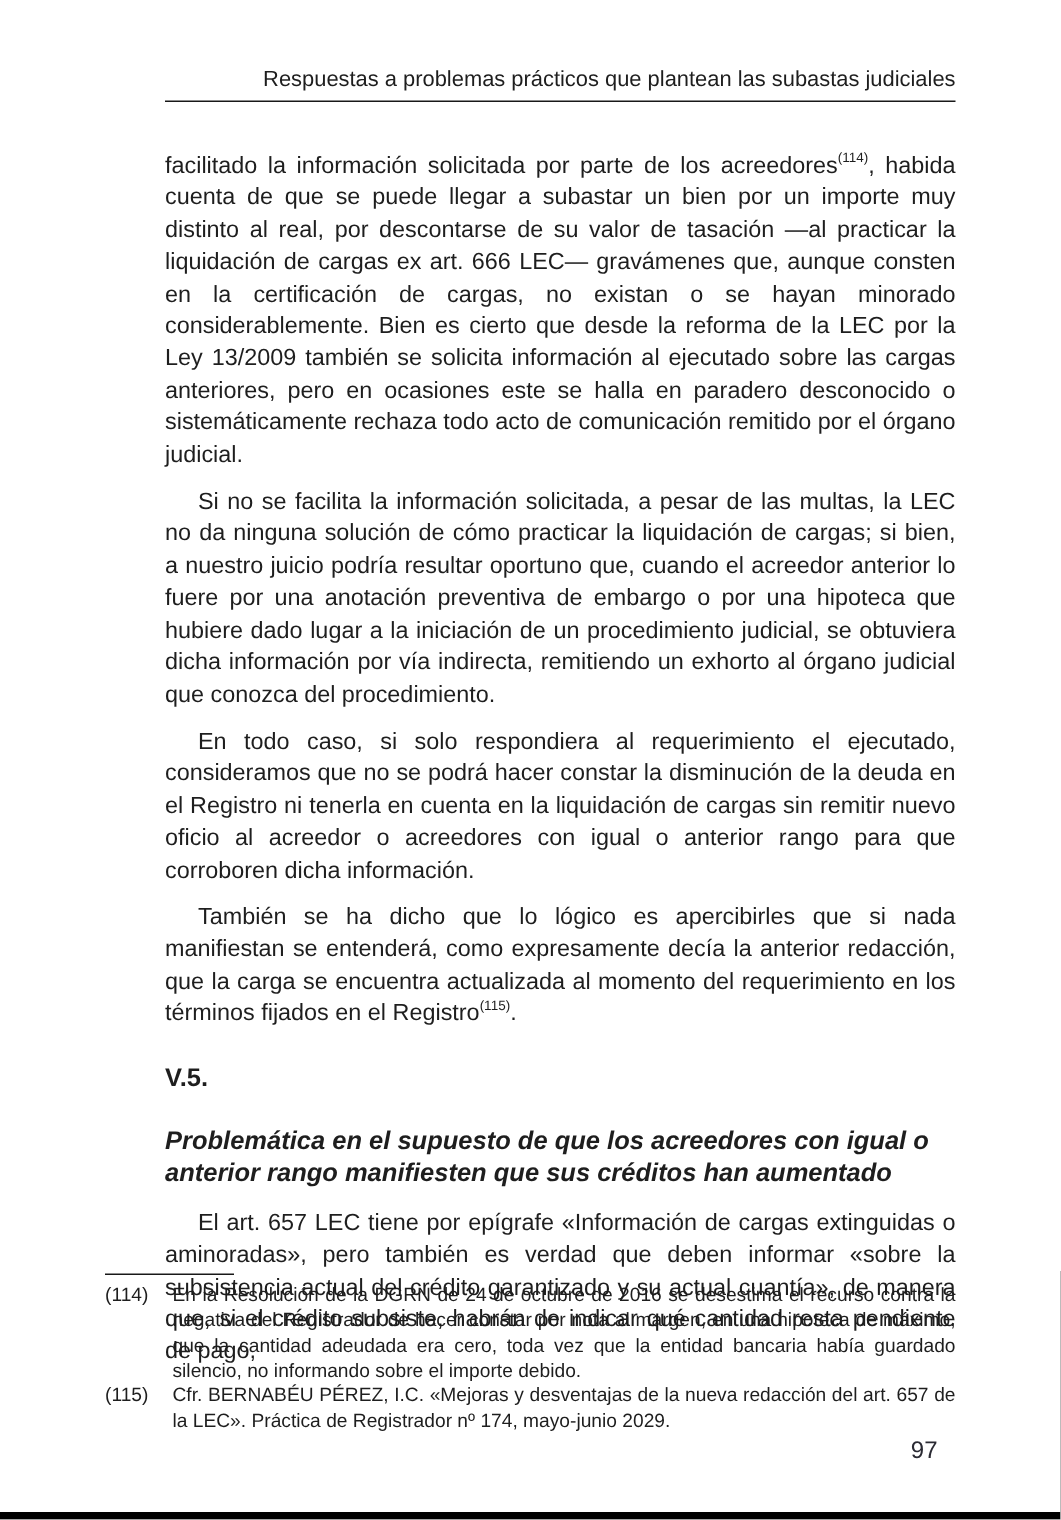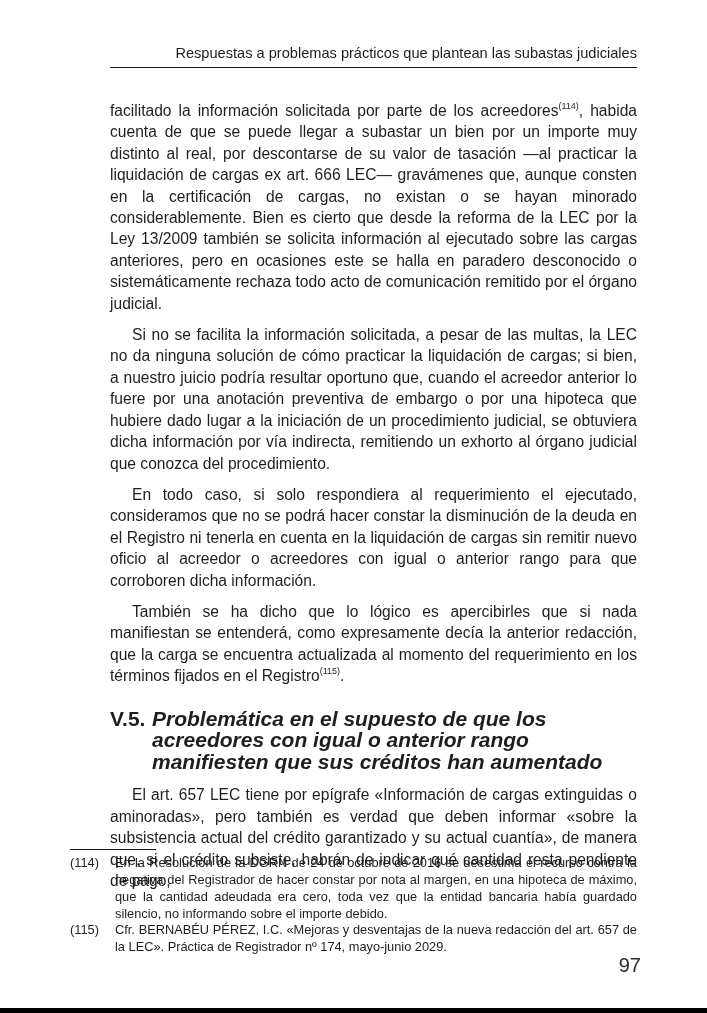--- a/index.html
+++ b/index.html
@@ -41,23 +41,24 @@
   sup.s-sup {
     font-size: 9px;
     line-height: 0;
     position: relative;
     top: -1px;
     font-weight: normal;
   }
   .section-heading {
     display: flex;
     font-weight: bold;
-    font-size: 21px;
+    font-size: 17px;
     line-height: 21.6px;
     margin: 21px 0 12px 0;
+    flex-direction: column;
   }
   .section-heading .h-num { flex: 0 0 42px; }
   .section-heading .h-title { flex: 1; font-style: italic; }
   .footnote-area {
     position: absolute;
     left: 70px;
     right: 70px;
     bottom: 57px;
   }
   .footnote-rule {
@@ -67,23 +68,23 @@
   }
   .footnote {
     display: flex;
     font-size: 12.8px;
     line-height: 16.8px;
   }
   .footnote .fn-num { flex: 0 0 45px; }
   .footnote .fn-text { flex: 1; text-align: justify; }
   .page-number {
     position: absolute;
-    right: 66px;
+    right: 82px;
     bottom: 36px;
-    font-size: 20px;
+    font-size: 16px;
     color: #2a2a33;
   }
   .scan-bar {
     position: absolute;
     left: 0;
     right: 0;
     bottom: 0;
     height: 5px;
     background: #000000;
   }

